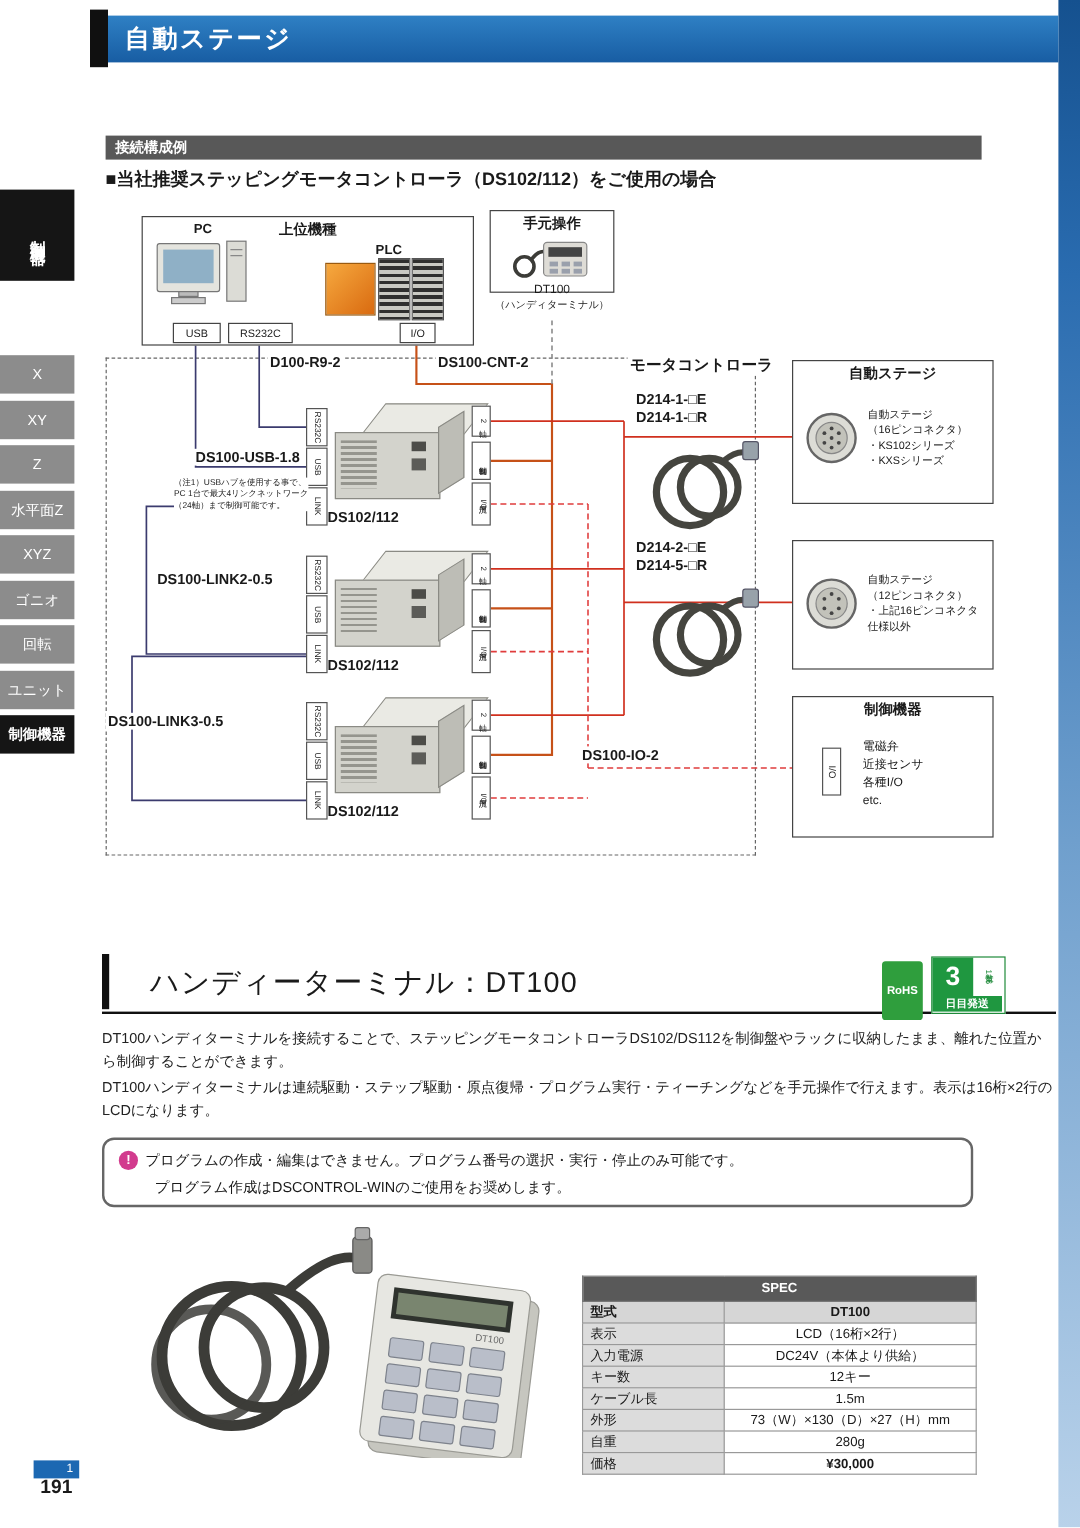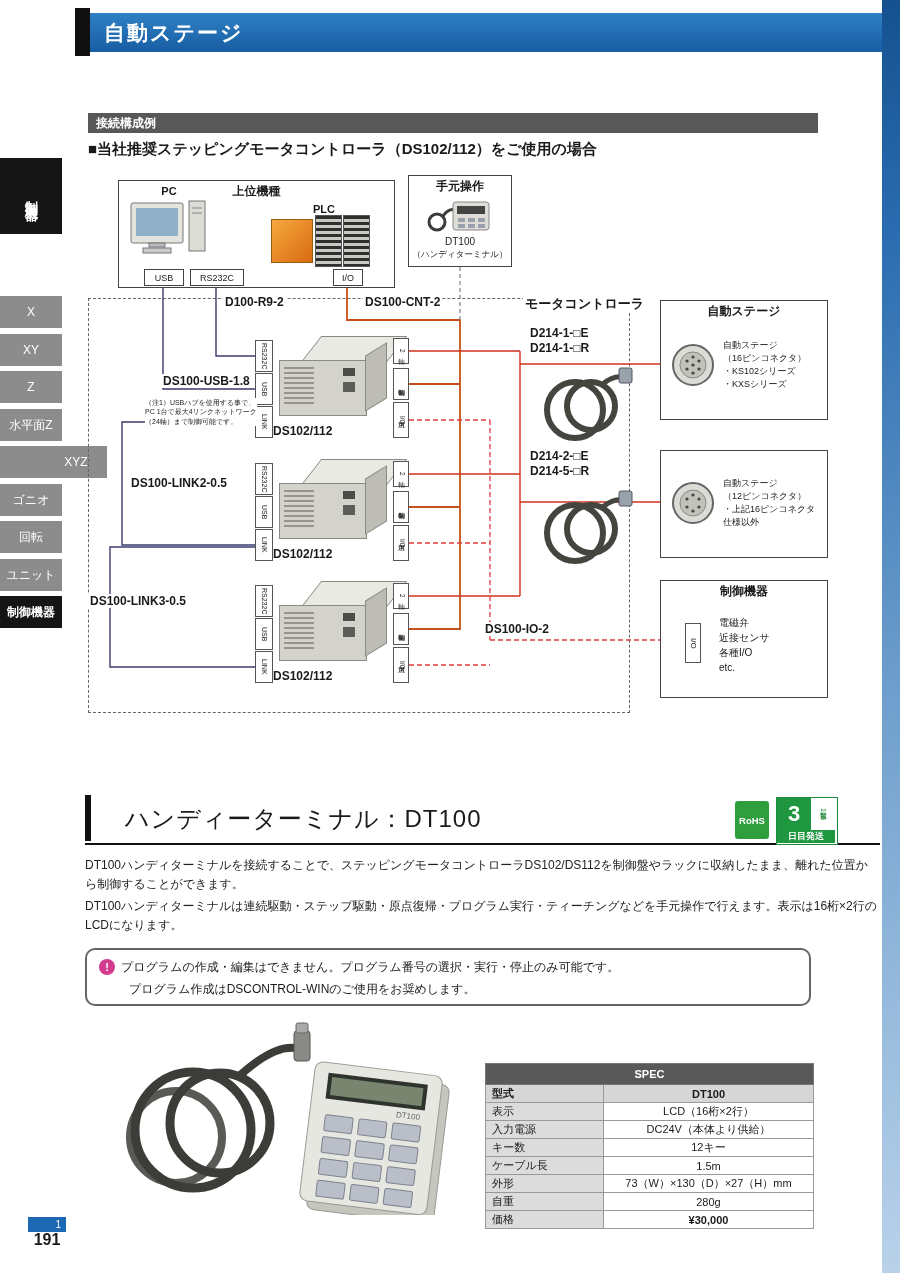--- a/index.html
+++ b/index.html
@@ -53,21 +53,21 @@
   .unit-name{position:absolute;left:16px;top:92px;font-size:12px;font-weight:bold;background:#fff;padding:0 2px;}
   .stage-text{position:absolute;font-size:9px;line-height:1.45;}
   .dev-text{position:absolute;font-size:10px;line-height:1.5;}
   .plc-orange{position:absolute;width:40px;height:42px;background:linear-gradient(135deg,#f6a93f,#d96a10);border:1px solid #9a5a10;}
   .slotcol{position:absolute;width:25px;height:50px;border:1px solid #555;
     background:repeating-linear-gradient(180deg,#2f2f2f 0 3px,#c9c9c3 3px 6px);}
   
   .t2-bar{position:absolute;left:85px;top:795px;width:6px;height:46px;background:#101010;}
   .t2-title{position:absolute;left:100px;top:803px;font-size:24px;letter-spacing:1px;margin-left:25px;}
   .t2-rule{position:absolute;left:85px;top:843px;width:795px;height:2px;background:#101010;}
-  .rohs{position:absolute;left:735px;top:801px;width:34px;height:38px;background:#2f9e3d;color:#fff;
+  .rohs{position:absolute;left:735px;top:801px;width:34px;height:49px;background:#2f9e3d;color:#fff;
     font-size:9.5px;font-weight:bold;display:flex;align-items:center;justify-content:center;border-radius:3px;}
   .ship{position:absolute;left:776px;top:797px;width:60px;height:46px;border:1px solid #1f8a3a;
     display:grid;grid-template-columns:34px 24px;grid-template-rows:32px 13px;background:#fff;}
   .ship .num{background:#1f9740;color:#fff;font-size:22px;font-weight:bold;display:flex;align-items:center;justify-content:center;}
   .ship .qty{color:#1f8a3a;font-size:7px;display:flex;align-items:center;justify-content:center;
     writing-mode:vertical-rl;letter-spacing:1px;}
   .ship .lab{grid-column:1 / span 2;background:#1f9740;color:#fff;font-size:9px;font-weight:bold;
     display:flex;align-items:center;justify-content:center;}
   .para{position:absolute;left:85px;width:794px;font-size:12px;line-height:1.6;color:#222;}
   .notebox{position:absolute;left:85px;top:948px;width:726px;height:58px;border:2px solid #666;
@@ -100,21 +100,21 @@
     <span>自動ステージ</span>
   </div>
 
   <div class="side-tab black vtab" style="top:158px;">
     <span class="vtext">制御機器</span>
   </div>
   <div class="side-tab h32" style="top:296px;">X</div>
   <div class="side-tab h32" style="top:334px;">XY</div>
   <div class="side-tab h32" style="top:371px;">Z</div>
   <div class="side-tab h32" style="top:409px;">水平面Z</div>
-  <div class="side-tab h32" style="top:446px;padding-left:45px;">XYZ</div>
+  <div class="side-tab h32" style="top:446px;">XYZ</div>
   <div class="side-tab h32" style="top:484px;">ゴニオ</div>
   <div class="side-tab h32" style="top:521px;">回転</div>
   <div class="side-tab h32" style="top:559px;">ユニット</div>
   <div class="side-tab h32 black b" style="top:596px;">制御機器</div>
 
   <div class="sec-banner">接続構成例</div>
   <div class="heading">■当社推奨ステッピングモータコントローラ（DS102/112）をご使用の場合</div>
 
   <div id="diagram">
 
@@ -170,21 +170,21 @@
       </svg>
       <div class="abs b" style="left:150px;top:22px;width:110px;text-align:center;font-size:11px;">PLC</div>
       <div class="plc-orange" style="left:152px;top:38px;"></div>
       <div class="slotcol" style="left:196px;top:34px;"></div>
       <div class="slotcol" style="left:224px;top:34px;"></div>
       <div class="minibox" style="left:25px;top:88px;width:40px;height:17px;">USB</div>
       <div class="minibox" style="left:71px;top:88px;width:54px;height:17px;">RS232C</div>
       <div class="minibox" style="left:214px;top:88px;width:30px;height:17px;">I/O</div>
     </div>
 
-    <div class="dbox" style="left:323px;top:5px;width:104px;height:92px;">
+    <div class="dbox" style="left:323px;top:5px;width:104px;height:69px;">
       <div class="boxtitle">手元操作</div>
       <svg class="abs" style="left:16px;top:20px;" width="70" height="40" viewBox="0 0 70 40">
         <circle cx="12" cy="26" r="8" fill="none" stroke="#3c3c38" stroke-width="3"></circle>
         <path d="M18,20 Q24,12 30,14" fill="none" stroke="#3c3c38" stroke-width="3"></path>
         <rect x="28" y="6" width="36" height="28" rx="3" fill="#dedcd6" stroke="#888"></rect>
         <rect x="32" y="10" width="28" height="8" fill="#444"></rect>
         <rect x="33" y="22" width="7" height="4" fill="#9aa0ac"></rect>
         <rect x="43" y="22" width="7" height="4" fill="#9aa0ac"></rect>
         <rect x="53" y="22" width="7" height="4" fill="#9aa0ac"></rect>
         <rect x="33" y="28" width="7" height="4" fill="#9aa0ac"></rect>

